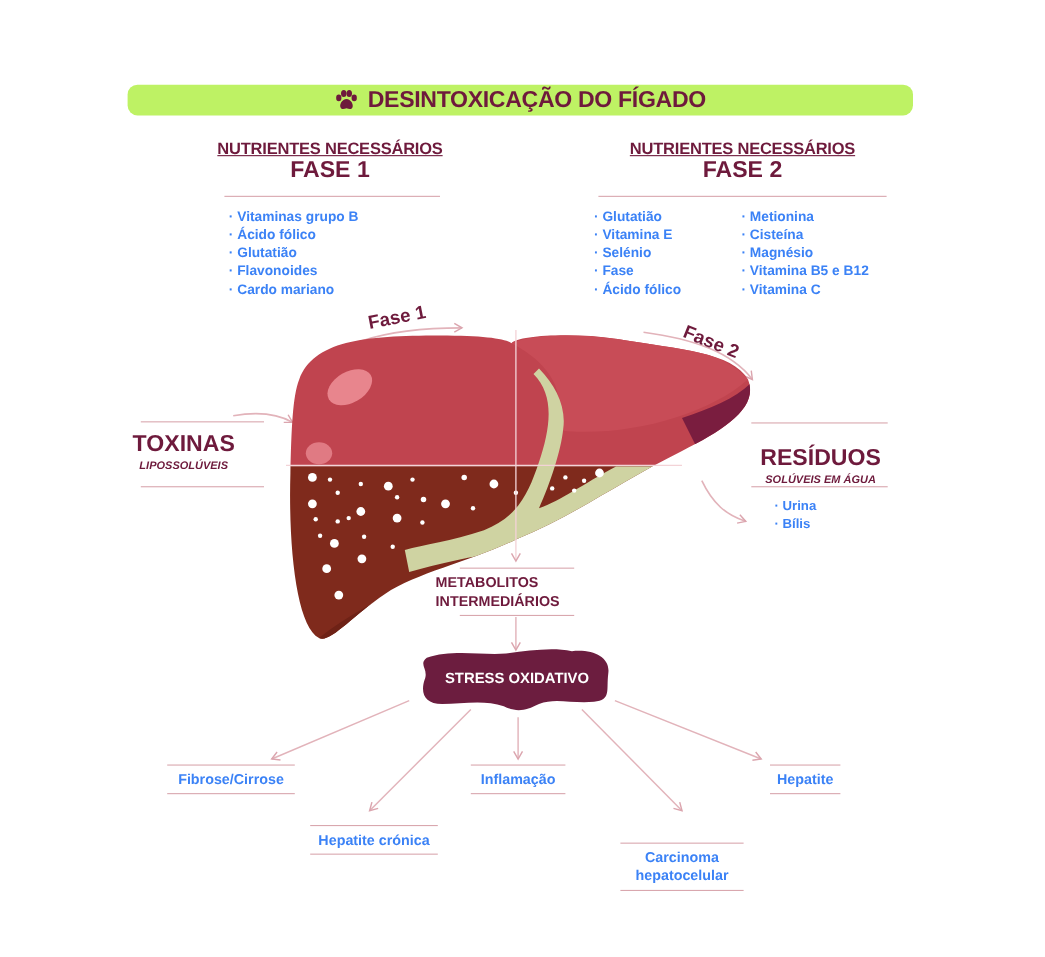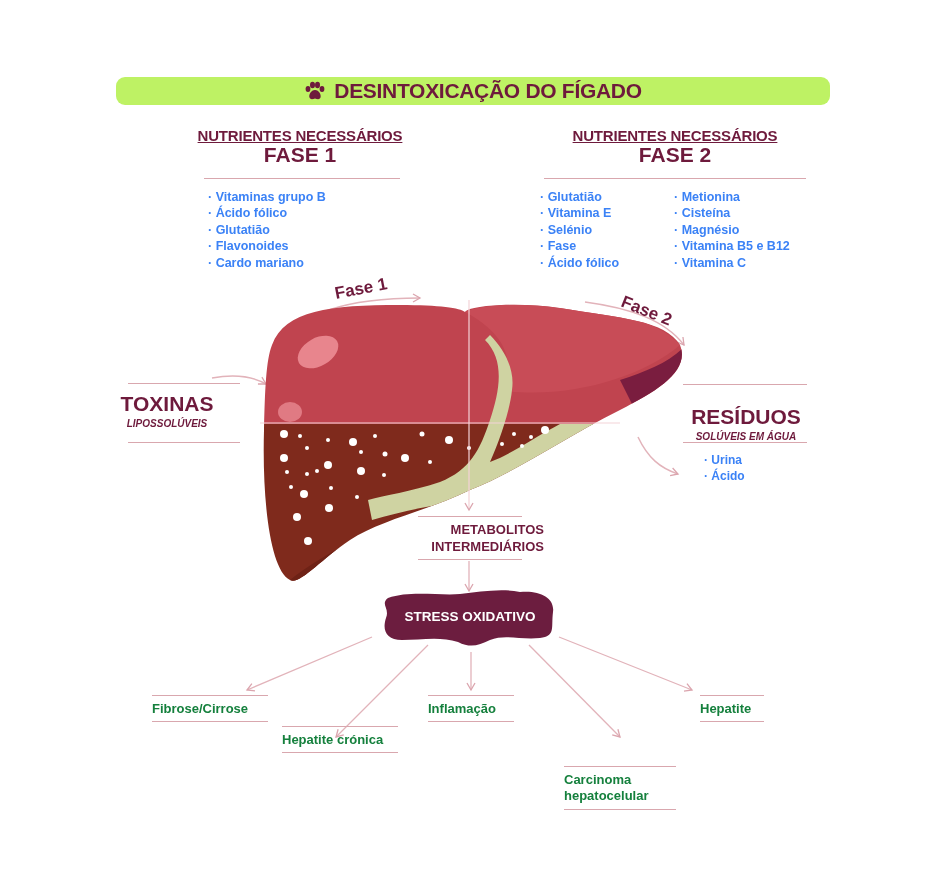--- a/index.html
+++ b/index.html
@@ -20,22 +20,22 @@
   .nut-head .big { font-size: 21px; line-height: 22px; }
   .rule { height: 1px; background: #d9a7ae; }
   .list { font-size: 12.5px; font-weight: bold; color: #3b82f6; line-height: 16.4px; }
   .list div::before { content: "\00B7  "; }
 
   
   .side-title { color: #6e1a3c; font-weight: bold; text-align: center; }
   .side-title .t1 { font-size: 21px; line-height: 24px; }
   .side-title .t2 { font-size: 10px; line-height: 16px; font-style: italic; }
 
-  .meta { color: #6e1a3c; font-weight: bold; font-size: 13px; line-height: 17px; text-align: right; }
-  .outcome { font-size: 13px; font-weight: bold; color: #15803d; 
+  .meta { color: #6e1a3c; font-weight: bold; font-size: 13px; line-height: 17px; text-align: left; }
+  .outcome { font-size: 13px; font-weight: bold; color: #3b82f6; text-align: center;
              border-top: 1px solid #d9a7ae; border-bottom: 1px solid #d9a7ae; padding: 5px 0; }
   svg text { font-family: "Liberation Sans", "DejaVu Sans", sans-serif; }
 </style>
 </head>
 <body>
 
 <div class="abs banner">
   <div class="banner-title">
     <svg class="paw" viewBox="0 0 22 20">
       <ellipse cx="4" cy="8" rx="2.4" ry="3" fill="#6e1a3c"></ellipse>
@@ -174,34 +174,34 @@
 <div class="abs rule" style="left:128px; top:442px; width:112px;"></div>
 
 <div class="abs rule" style="left:683px; top:384px; width:124px;"></div>
 <div class="abs side-title" style="left:664px; top:405px; width:164px;">
   <div class="t1">RESÍDUOS</div>
   <div class="t2">SOLÚVEIS EM ÁGUA</div>
 </div>
 <div class="abs rule" style="left:683px; top:442px; width:124px;"></div>
 <div class="abs list" style="left:704px; top:452px; font-size:12px;">
   <div>Urina</div>
-  <div>Ácido</div>
+  <div>Bílis</div>
 </div>
 
 <div class="abs rule" style="left:418px; top:516px; width:104px;"></div>
 <div class="abs meta" style="left:396px; top:521px; width:148px;">
   <div>METABOLITOS</div>
   <div>INTERMEDIÁRIOS</div>
 </div>
 <div class="abs rule" style="left:418px; top:559px; width:104px;"></div>
 
 <div class="abs outcome" style="left:152px; top:695px; width:116px;">
   <span>Fibrose/Cirrose</span>
 </div>
-<div class="abs outcome" style="left:282px; top:726px; width:116px;">
+<div class="abs outcome" style="left:282px; top:750px; width:116px;">
   <span>Hepatite crónica</span>
 </div>
 <div class="abs outcome" style="left:428px; top:695px; width:86px;">
   <span>Inflamação</span>
 </div>
 <div class="abs outcome" style="left:564px; top:742px; width:112px; line-height:16px;margin-top:24px;">
   <div>Carcinoma</div>
   <div>hepatocelular</div>
 </div>
 <div class="abs outcome" style="left:700px; top:695px; width:64px;">

